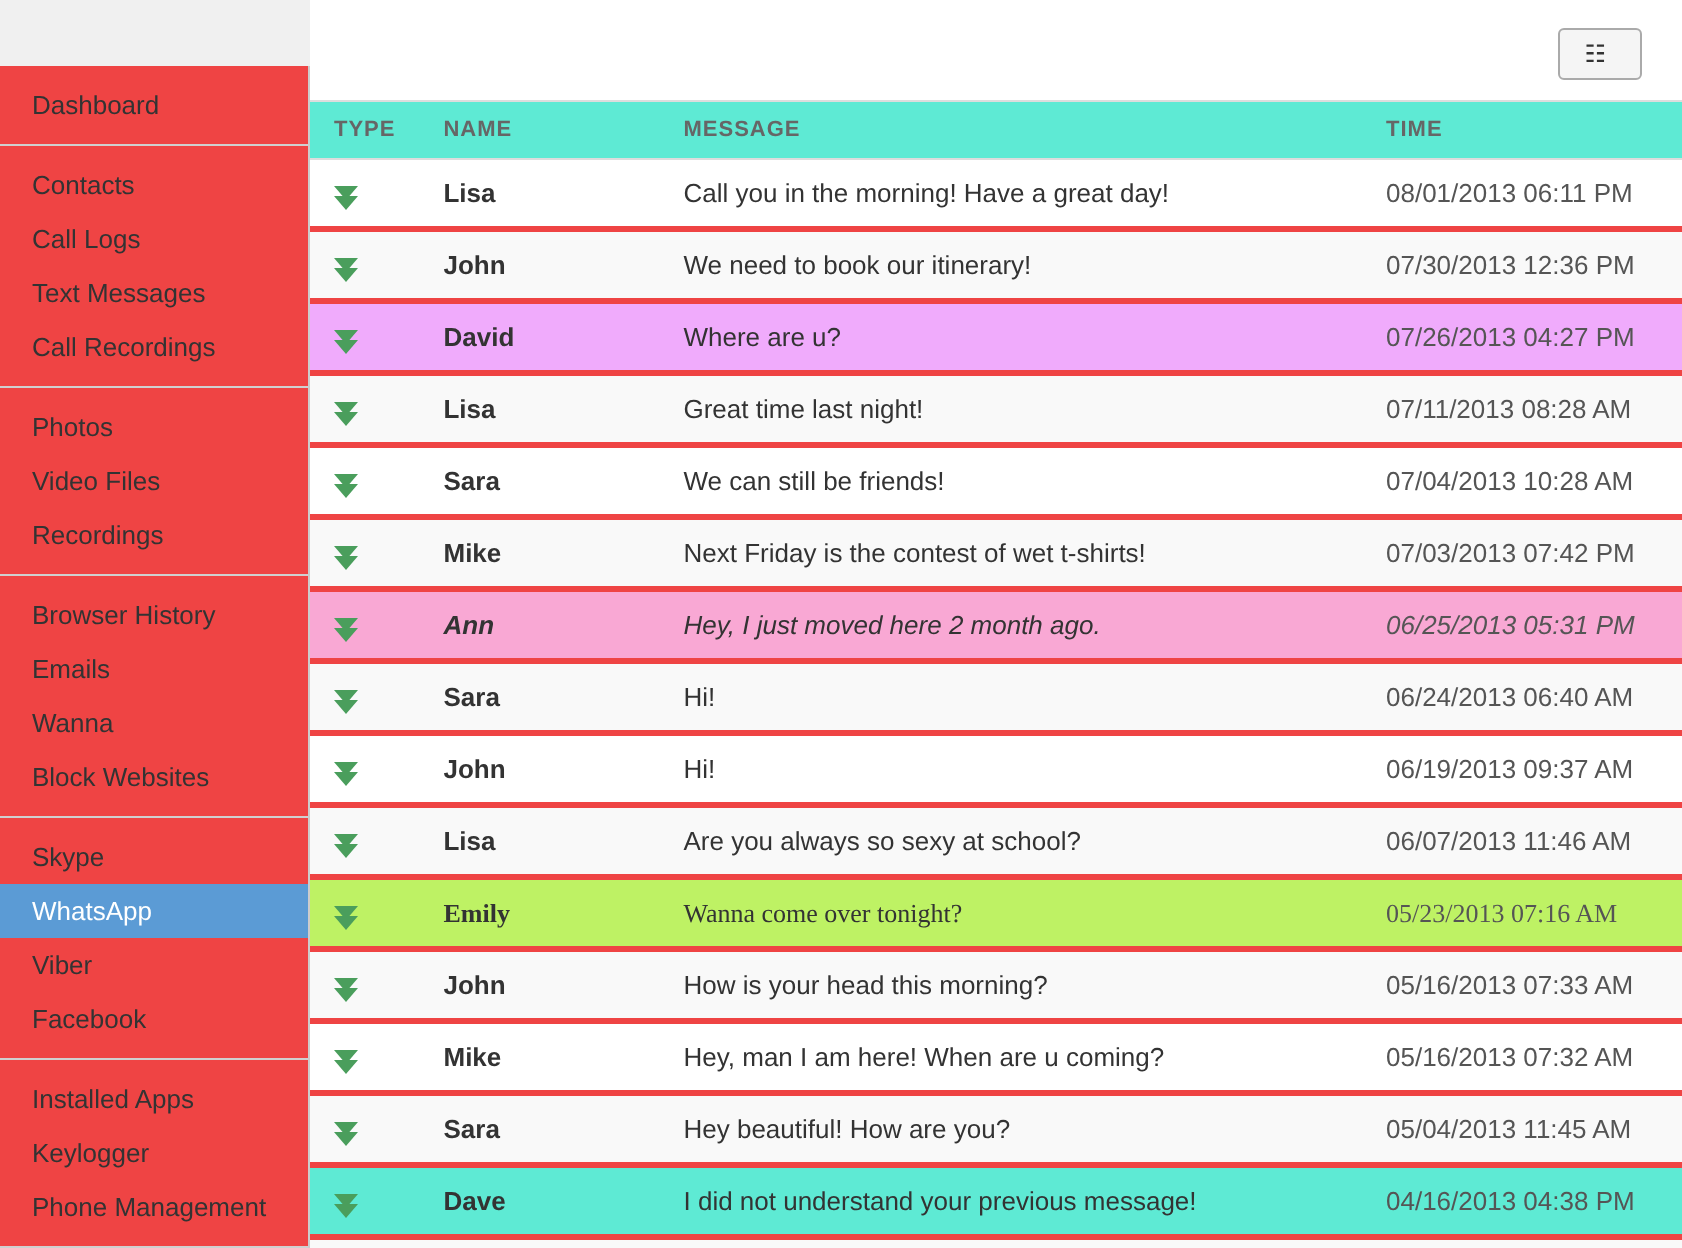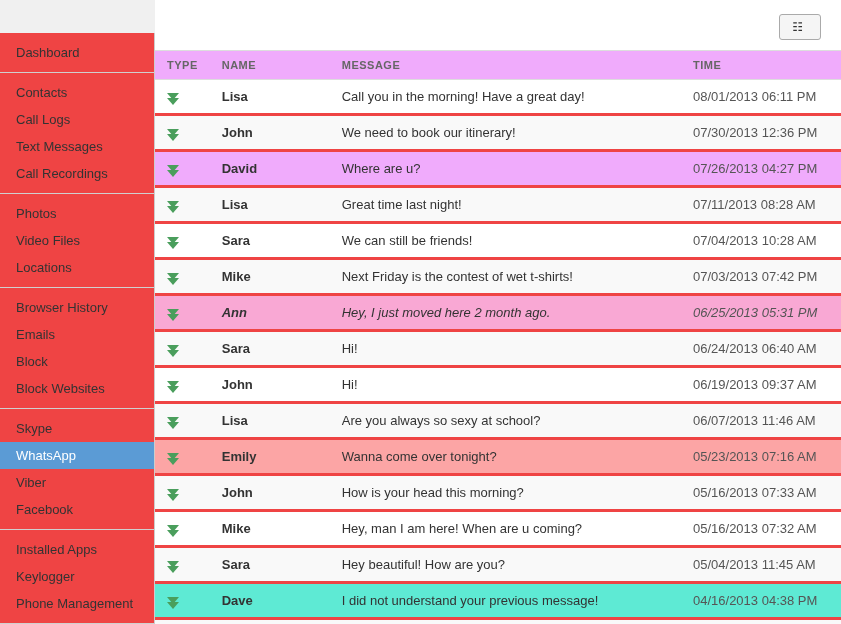--- a/index.html
+++ b/index.html
@@ -73,21 +73,21 @@
       font-size: 13px;
       color: #333;
     }
 
     
     .msg-table {
       width: 100%;
       border-collapse: collapse;
     }
     .msg-table thead tr {
-      background: #f0abfc;
+      background: #5eead4;
       border-bottom: 1px solid #ddd;
     }
     .msg-table thead th {
       text-align: left;
       padding: 8px 12px;
       font-size: 11px;
       font-weight: bold;
       color: #666;
       text-transform: uppercase;
       letter-spacing: 0.5px;
@@ -154,32 +154,32 @@
       </div>
     </div>
     <div class="sidebar-section">
       <div class="sidebar-item-wrapper">
         <div class="sidebar-item">Photos</div>
       </div>
       <div class="sidebar-item-wrapper">
         <div class="sidebar-item">Video Files</div>
       </div>
       <div class="sidebar-item-wrapper">
-        <div class="sidebar-item">Locations</div>
+        <div class="sidebar-item">Recordings</div>
       </div>
     </div>
     <div class="sidebar-section">
       <div class="sidebar-item-wrapper">
         <div class="sidebar-item">Browser History</div>
       </div>
       <div class="sidebar-item-wrapper">
         <div class="sidebar-item">Emails</div>
       </div>
       <div class="sidebar-item-wrapper">
-        <div class="sidebar-item">Block</div>
+        <div class="sidebar-item">Wanna</div>
       </div>
       <div class="sidebar-item-wrapper">
         <div class="sidebar-item">Block Websites</div>
       </div>
     </div>
     <div class="sidebar-section">
       <div class="sidebar-item-wrapper">
         <div class="sidebar-item">Skype</div>
       </div>
       <div class="sidebar-item-wrapper">
@@ -307,21 +307,21 @@
         </tr>
         <tr style="background: rgb(249, 249, 249);">
           <td class="col-type"><span class="msg-icon">
               <span class="arrow-down"></span>
               <span class="arrow-down2"></span>
             </span></td>
           <td class="col-name name-col">Lisa</td>
           <td class="col-msg">Are you always so sexy at school?</td>
           <td class="col-time time-col">06/07/2013 11:46 AM</td>
         </tr>
-        <tr style="background: #fca5a5;">
+        <tr style="background: #bef264; font-family: Liberation Serif, serif;">
           <td class="col-type"><span class="msg-icon">
               <span class="arrow-down"></span>
               <span class="arrow-down2"></span>
             </span></td>
           <td class="col-name name-col">Emily</td>
           <td class="col-msg">Wanna come over tonight?</td>
           <td class="col-time time-col">05/23/2013 07:16 AM</td>
         </tr>
         <tr style="background: rgb(249, 249, 249);">
           <td class="col-type"><span class="msg-icon">

